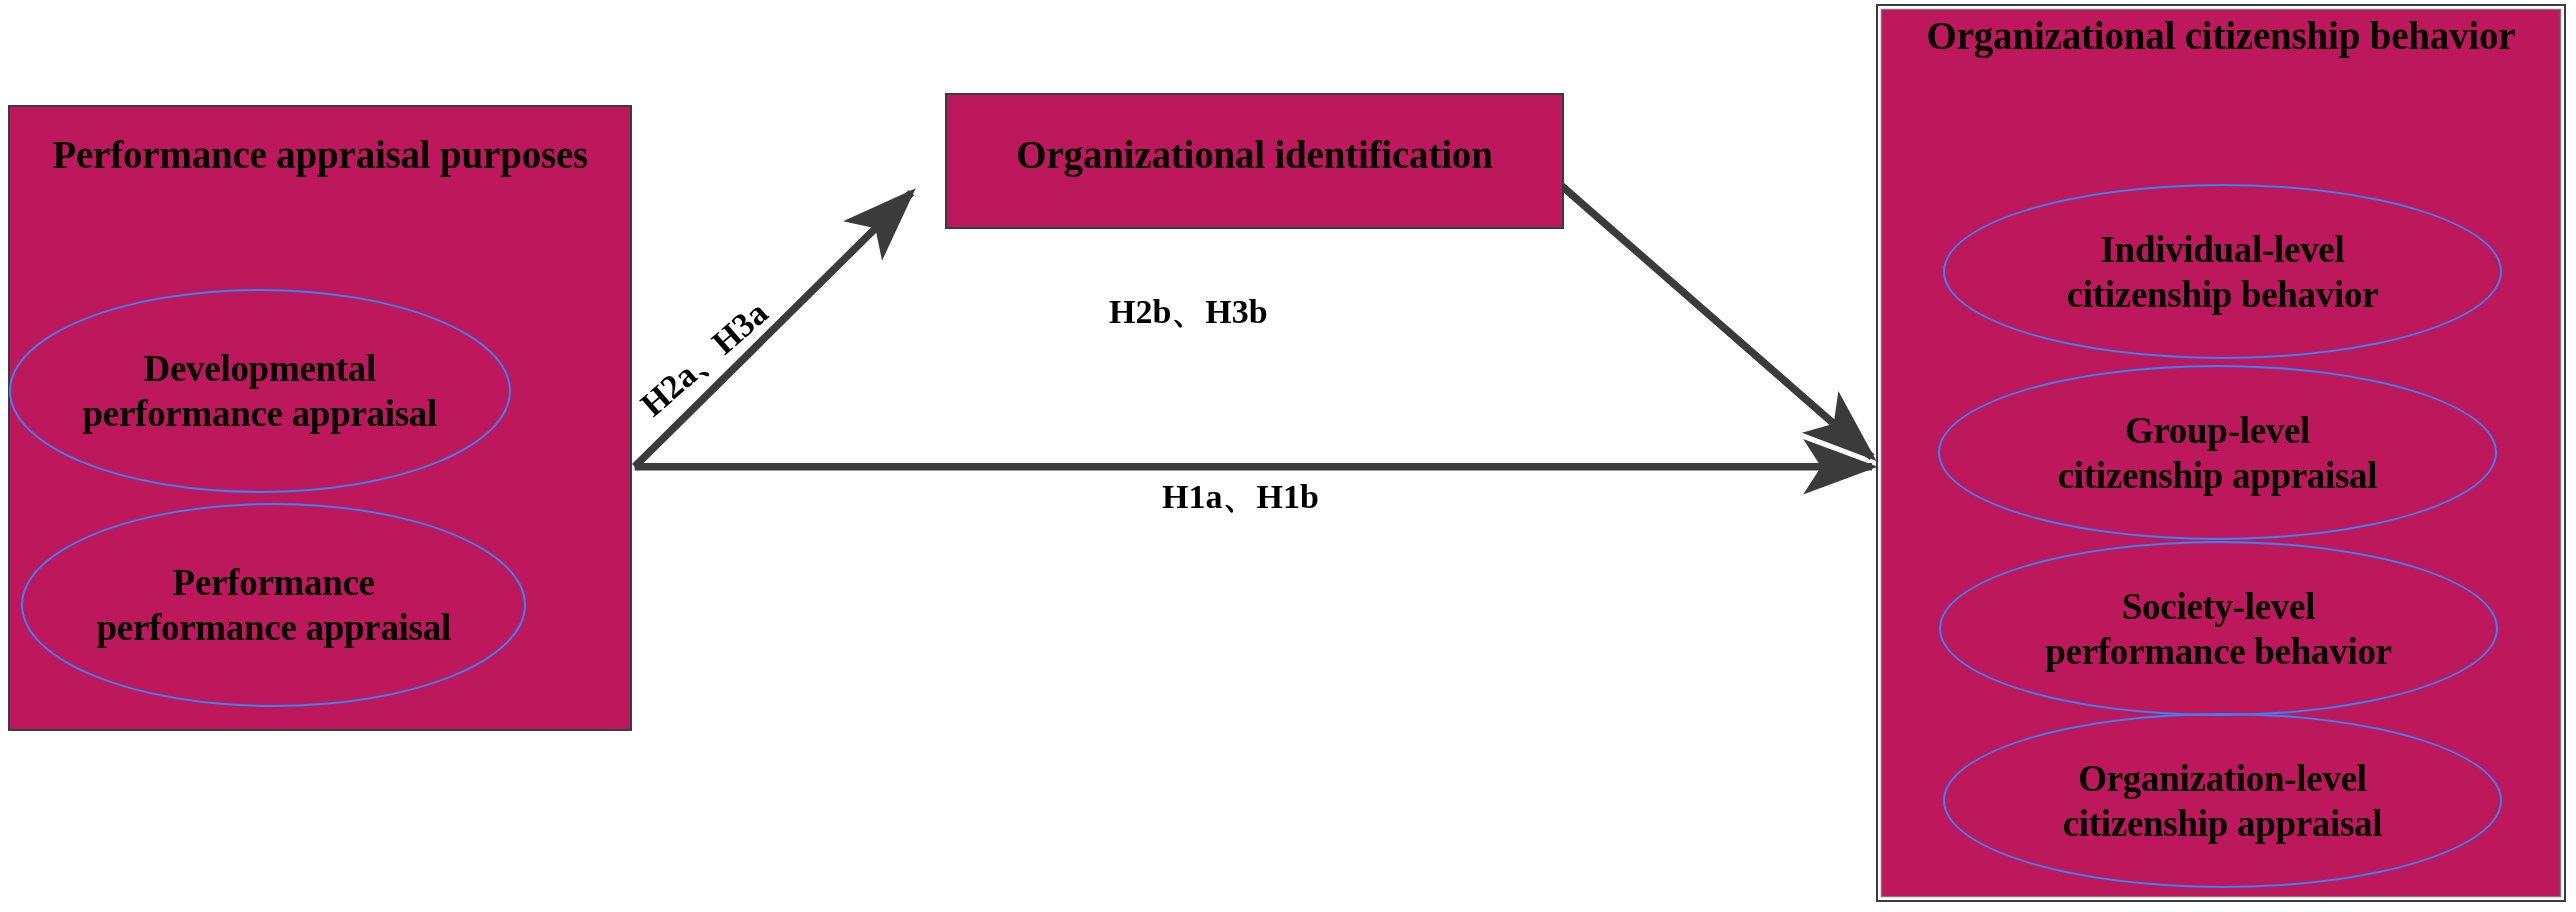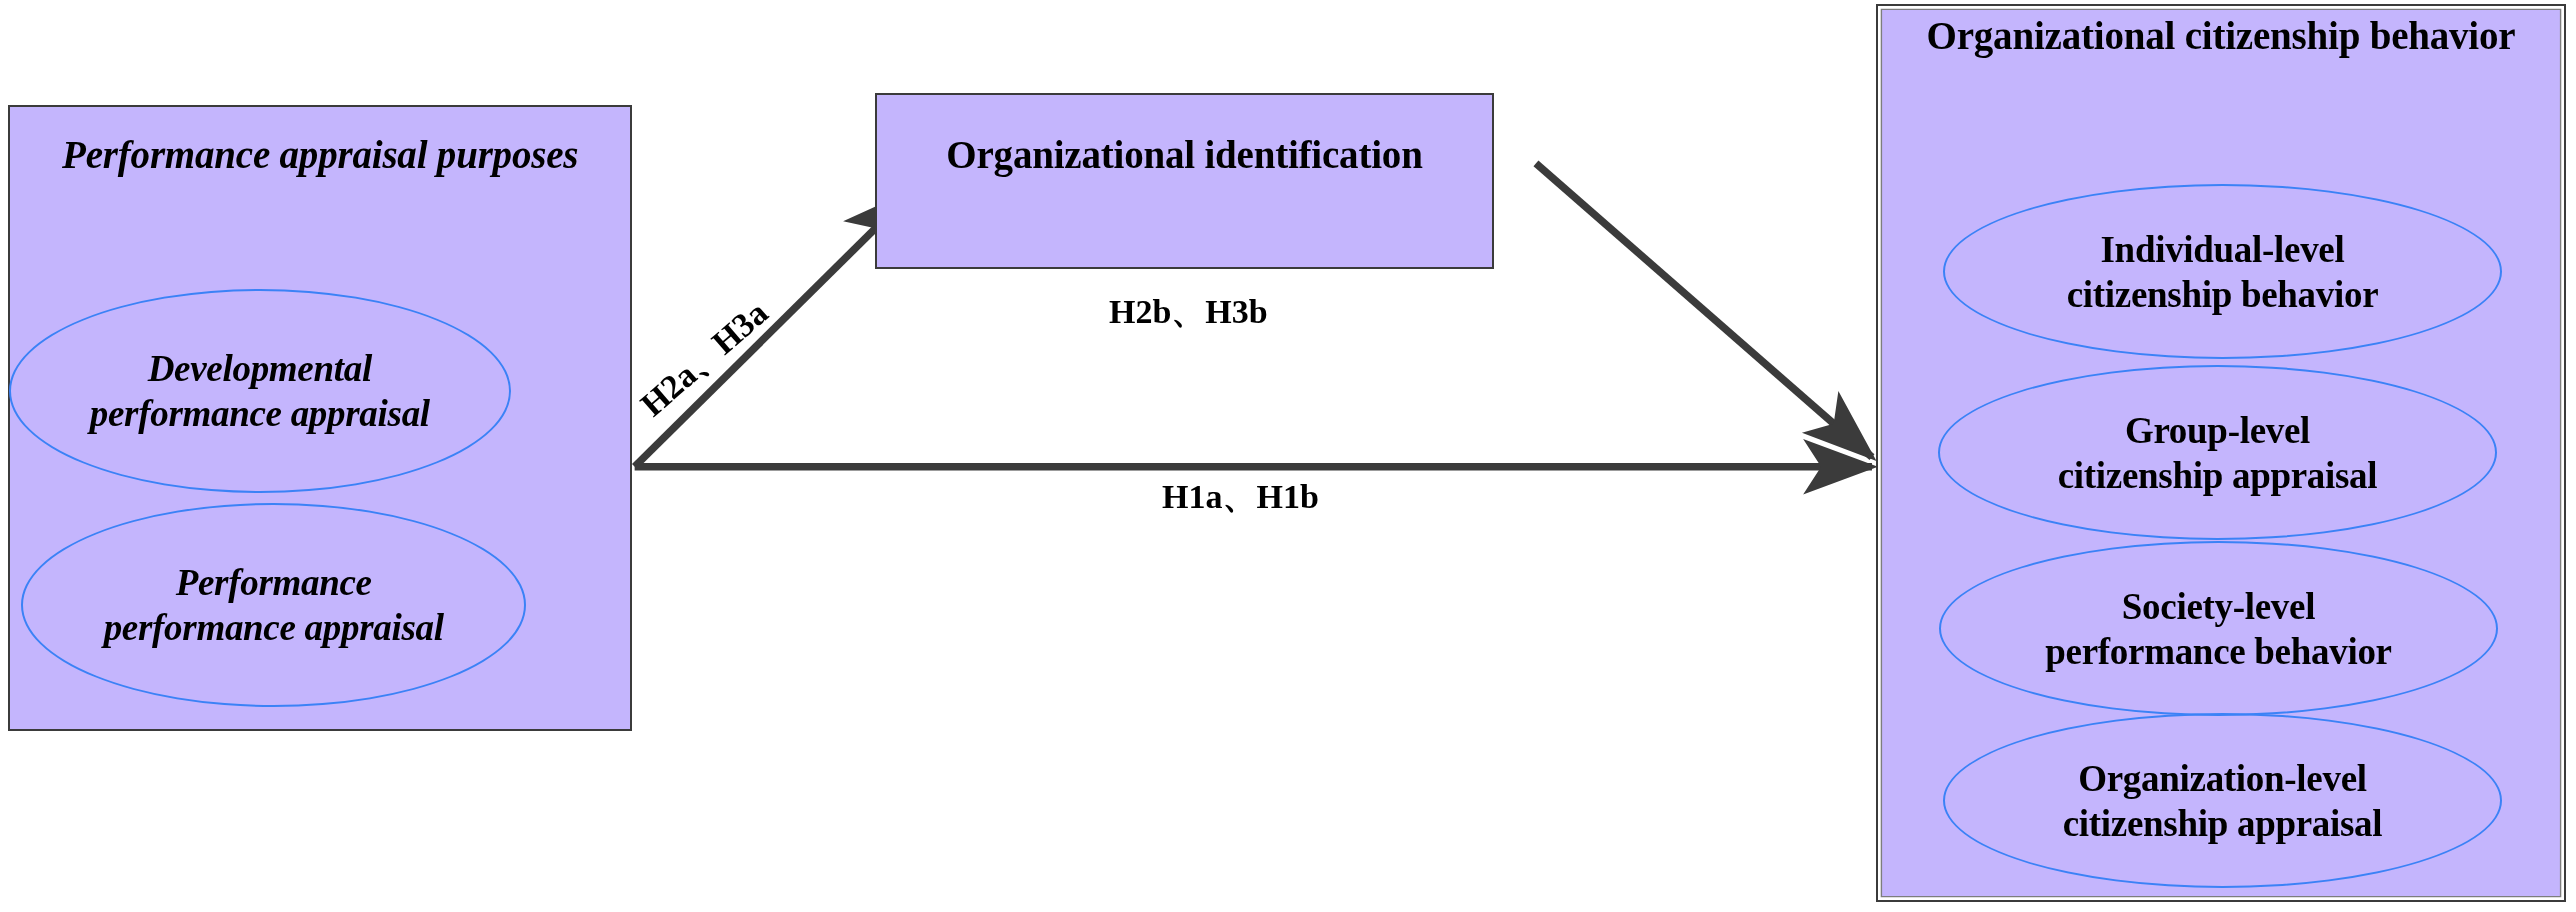--- a/index.html
+++ b/index.html
@@ -6,24 +6,24 @@
   body{
     width:2576px;height:913px;
     font-family:"Liberation Serif","DejaVu Serif",serif;
     color:#000;overflow:hidden;position:relative;
   }
   #diagram{position:absolute;left:0;top:0;width:2576px;height:913px;}
 
   
   .box{
     position:absolute;box-sizing:border-box;
-    border:2.7px solid #3b3b3b;background:#c4b5fd;
+    border:2.7px solid #3b3b3b;background:#be185d;
   }
-  .box-left{left:8.2px;top:105px;width:624px;height:626px;font-style:italic;}
-  .box-oi{left:875px;top:93px;width:619px;height:176px;}
+  .box-left{left:8.2px;top:105px;width:624px;height:626px;}
+  .box-oi{left:945px;top:93px;width:619px;height:136px;}
   .box-right{
     left:1876px;top:4.1px;width:690px;height:898px;
     border:2.7px solid #3b3b3b;
     box-shadow:inset 0 0 0 2.7px #ffffff, inset 0 0 0 4.1px #7d7d7d;
   }
 
   
   .hdr{
     position:absolute;left:0;right:0;text-align:center;
     font-weight:bold;line-height:1.18;letter-spacing:-0.2px;

